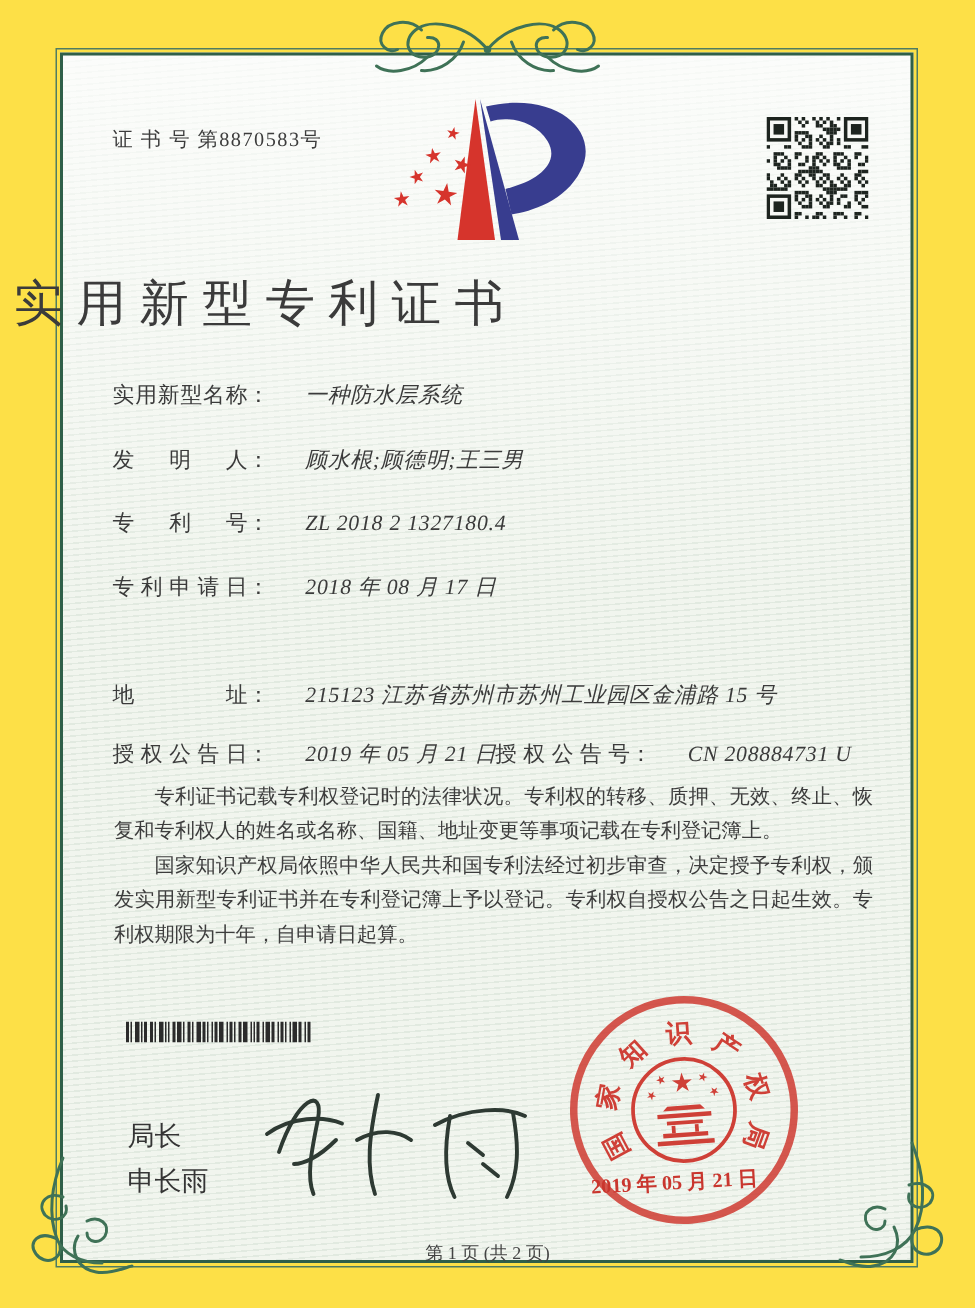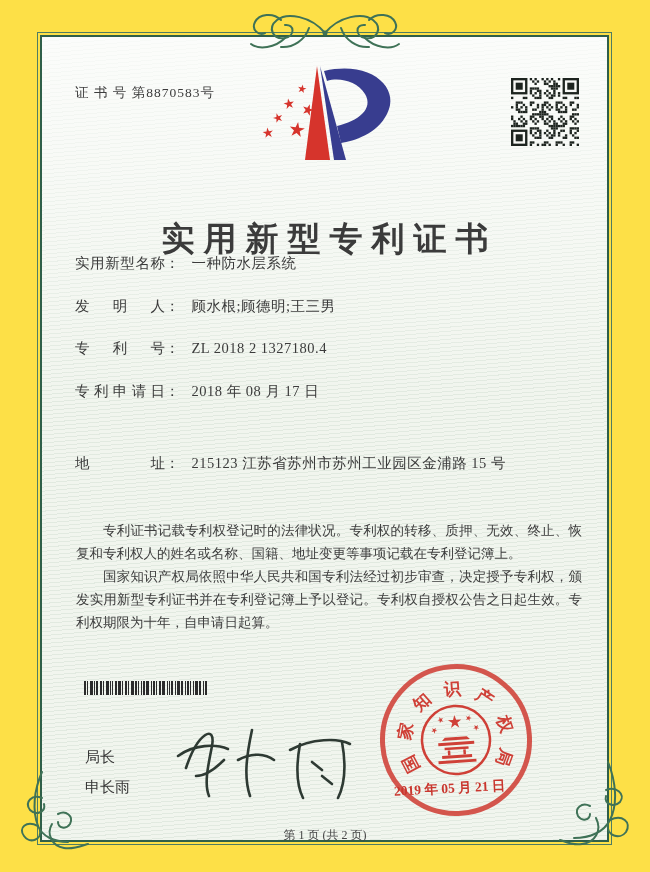--- a/index.html
+++ b/index.html
@@ -26,41 +26,41 @@
   .ornament-top{position:absolute;left:50%;top:6px;transform:translateX(-50%);}
   .flourish{position:absolute;}
   .flourish.bl{left:12px;bottom:18px;}
   .flourish.br{right:10px;bottom:20px;}
   .green-stroke{stroke:#3f7257;fill:none;stroke-width:2;stroke-linecap:round;}
   
   .cert-number{position:absolute;left:75px;top:84px;font-size:13.5px;letter-spacing:1px;color:#3c3c3c;}
   .logo{position:absolute;left:253px;top:60px;width:150px;height:110px;}
   .qr{position:absolute;left:511px;top:78px;width:68px;height:68px;}
   .title{
-    position:absolute;left:0;right:0;top:180px;text-align:center;
-    font-size:33px;font-weight:700;letter-spacing:9px;padding-left:9px;color:#3b3b3b;margin-top:37px;
+    position:absolute;left:0;right:0;top:180px;text-align:left;
+    font-size:33px;font-weight:400;letter-spacing:9px;padding-left:9px;color:#3b3b3b;
   }
   
   .field-row{position:absolute;left:75px;right:60px;font-size:14.5px;white-space:nowrap;color:#3b3b3b;}
   .field-label{display:inline-block;width:90px;text-align:justify;text-align-last:justify;vertical-align:bottom;}
   .field-colon{display:inline-block;}
-  .field-value{margin-left:12px;letter-spacing:.5px;}
+  .field-value{margin-left:24px;letter-spacing:.5px;font-style:italic;}
   .row1{top:254px}.row2{top:297px}.row3{top:339px}.row4{top:382px}
   .row5{top:424px}.row6{top:454px}.row7{top:493px}
   .pair2{position:absolute;left:255px;top:0;}
   
   .body-text{
     position:absolute;left:76px;right:68px;top:519px;
     font-size:13.5px;line-height:23px;color:#3d3d3d;text-align:justify;
   }
   .body-text p{margin:0;text-indent:2em;}
   
   .barcode{position:absolute;left:84px;top:681px;width:165px;height:14px;}
   
-  .sig-block{position:absolute;left:85px;top:742px;font-size:15px;line-height:30px;color:#353535;}
+  .sig-block{position:absolute;left:85px;top:742px;font-size:18px;line-height:30px;color:#353535;}
   .signature{position:absolute;left:172px;top:716px;}
   
   .seal{
     position:absolute;left:380px;top:664px;width:142px;height:142px;
     border:5px solid rgba(206,55,46,.88);border-radius:50%;
     transform:rotate(-4deg);opacity:.95;
   }
   .seal-text span{
     position:absolute;left:50%;top:50%;
     font-size:17px;font-weight:700;color:#ce372e;
@@ -413,20 +413,26 @@
   </div>
   <div class="field-row row3">
     <span class="field-label">专利号</span><span class="field-colon">：</span><span class="field-value">ZL 2018 2 1327180.4</span>
   </div>
   <div class="field-row row4">
     <span class="field-label">专利申请日</span><span class="field-colon">：</span><span class="field-value">2018 年 08 月 17 日</span>
   </div>
   <div class="field-row row6">
     <span class="field-label">地址</span><span class="field-colon">：</span><span class="field-value">215123 江苏省苏州市苏州工业园区金浦路 15 号</span>
   </div>
+  <div class="field-row row7">
+    <span class="field-label">授权公告日</span><span class="field-colon">：</span><span class="field-value">2019 年 05 月 21 日</span>
+    <span class="pair2">
+      <span class="field-label">授权公告号</span><span class="field-colon">：</span><span class="field-value">CN 208884731 U</span>
+    </span>
+  </div>
 
   <div class="body-text">
     <p>专利证书记载专利权登记时的法律状况。专利权的转移、质押、无效、终止、恢复和专利权人的姓名或名称、国籍、地址变更等事项记载在专利登记簿上。</p>
     <p>国家知识产权局依照中华人民共和国专利法经过初步审查，决定授予专利权，颁发实用新型专利证书并在专利登记簿上予以登记。专利权自授权公告之日起生效。专利权期限为十年，自申请日起算。</p>
   </div>
 
   <svg class="barcode" id="barcode" viewBox="0 0 165 14" preserveAspectRatio="none">
       <rect x="0" y="0" width="2" height="14" fill="#2b2b2b"></rect>
       <rect x="3" y="0" width="1" height="14" fill="#2b2b2b"></rect>
       <rect x="6" y="0" width="3" height="14" fill="#2b2b2b"></rect>

